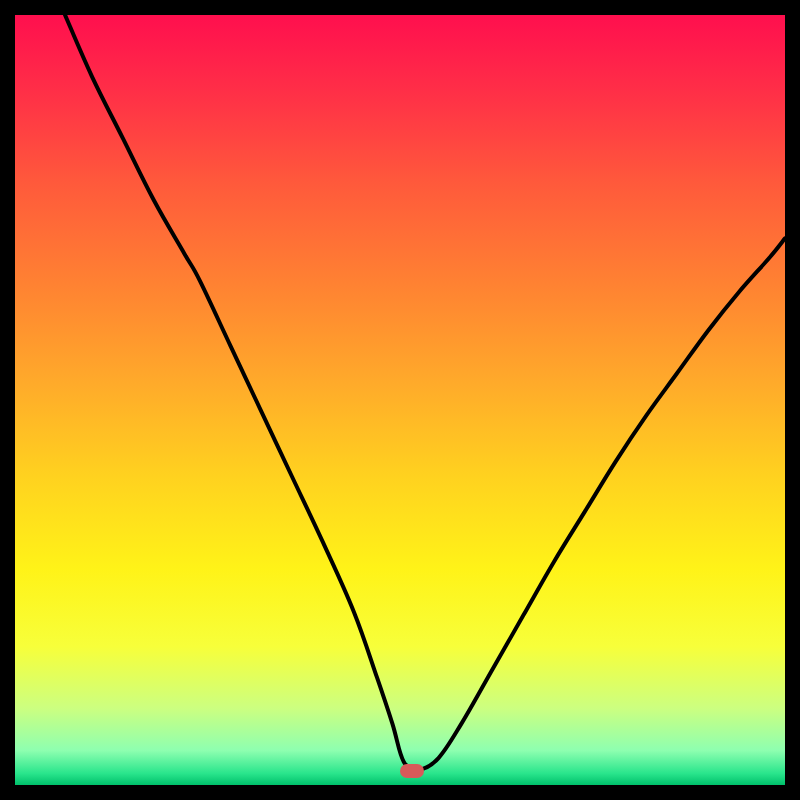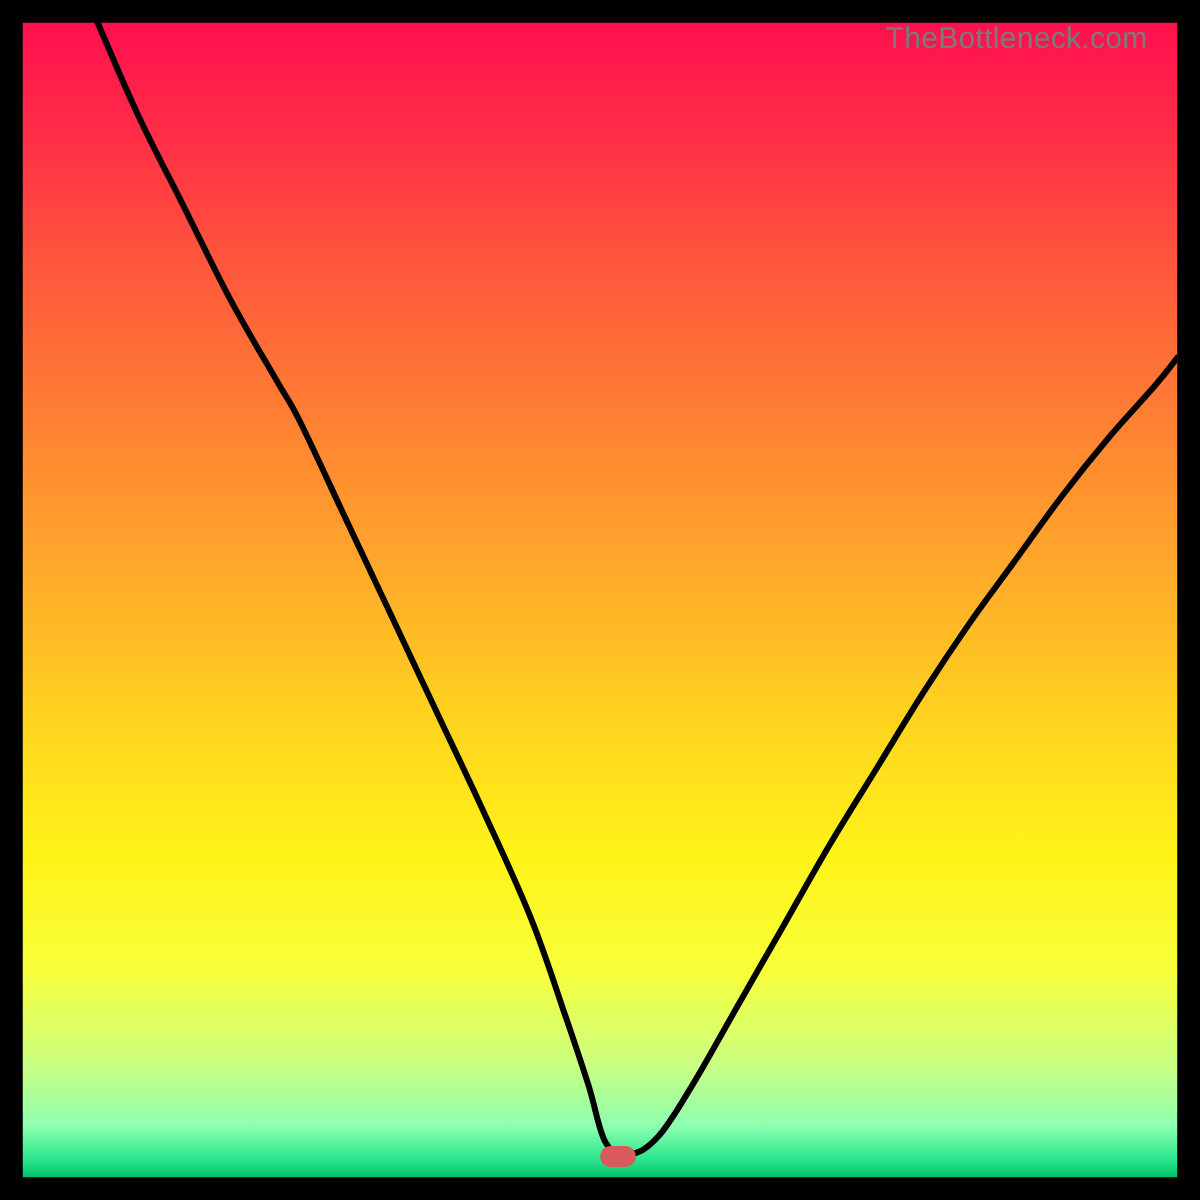--- a/index.html
+++ b/index.html
@@ -64,14 +64,13 @@
           <stop offset="98.5%" stop-color="#29e58c"></stop>
           <stop offset="100%" stop-color="#00c06b"></stop>
         </linearGradient>
     </defs>
     <rect x="0" y="0" width="770" height="770" fill="url(#bgGrad)"></rect>
     <path id="curvePath" fill="none" stroke-width="4" stroke-linejoin="round" stroke-linecap="round" d="M 50.050000000000004 0 C 54.901 11.088000000000005, 66.605 39.424000000000014, 77 61.60000000000002 C 87.395 83.77600000000004, 96.71200000000002 101.02400000000006, 107.80000000000001 123.20000000000005 C 118.888 145.37600000000003, 127.512 164.00999999999996, 138.6 184.79999999999995 C 149.688 205.58999999999995, 161.084 224.14700000000005, 169.4 238.70000000000005 C 177.716 253.25300000000004, 176.48399999999998 249.01799999999997, 184.79999999999998 265.65 C 193.11599999999999 282.282, 204.51200000000003 307.538, 215.60000000000002 331.1 C 226.68800000000002 354.66200000000003, 235.312 372.988, 246.4 396.55 C 257.488 420.112, 266.11199999999997 438.438, 277.2 462 C 288.288 485.562, 296.912 503.19500000000005, 308 527.45 C 319.088 551.705, 329.098 572.495, 338.8 596.75 C 348.502 621.005, 354.96999999999997 642.1030000000001, 361.9 662.2 C 368.83 682.297, 372.449 693.154, 377.3 708.4 C 382.151 723.646, 383.999 738.584, 388.85 746.9 C 393.701 755.216, 398.013 755.293, 404.25 754.6 C 410.487 753.907, 415.87700000000007 751.366, 423.50000000000006 743.05 C 431.12300000000005 734.7339999999999, 436.89799999999997 724.3389999999999, 446.59999999999997 708.4 C 456.30199999999996 692.461, 466.31199999999995 673.904, 477.4 654.5 C 488.488 635.096, 497.112 620.004, 508.20000000000005 600.6 C 519.288 581.196, 527.912 565.4110000000001, 539 546.7 C 550.088 527.989, 558.712 514.668, 569.8 496.65000000000003 C 580.8879999999999 478.632, 589.5120000000001 463.925, 600.6 446.6 C 611.688 429.27500000000003, 620.312 416.33900000000006, 631.4 400.40000000000003 C 642.4879999999999 384.461, 651.1120000000001 373.29599999999994, 662.2 358.04999999999995 C 673.288 342.804, 681.912 330.25300000000004, 693 315.70000000000005 C 704.088 301.14700000000005, 712.712 290.367, 723.8 277.2 C 734.8879999999999 264.03299999999996, 746.284 252.25199999999995, 754.6 242.54999999999995 C 762.916 232.84799999999996, 767.228 226.76500000000004, 770 223.30000000000007" stroke="#000000"></path>
   </svg>
 
   <div class="marker" id="marker" style="left: 396.55px; top: 756.14px; background: rgb(216, 90, 90);"></div>
 
-  <div class="watermark">TheBottleneck.com</div>
 </div>
 
 </body></html>

